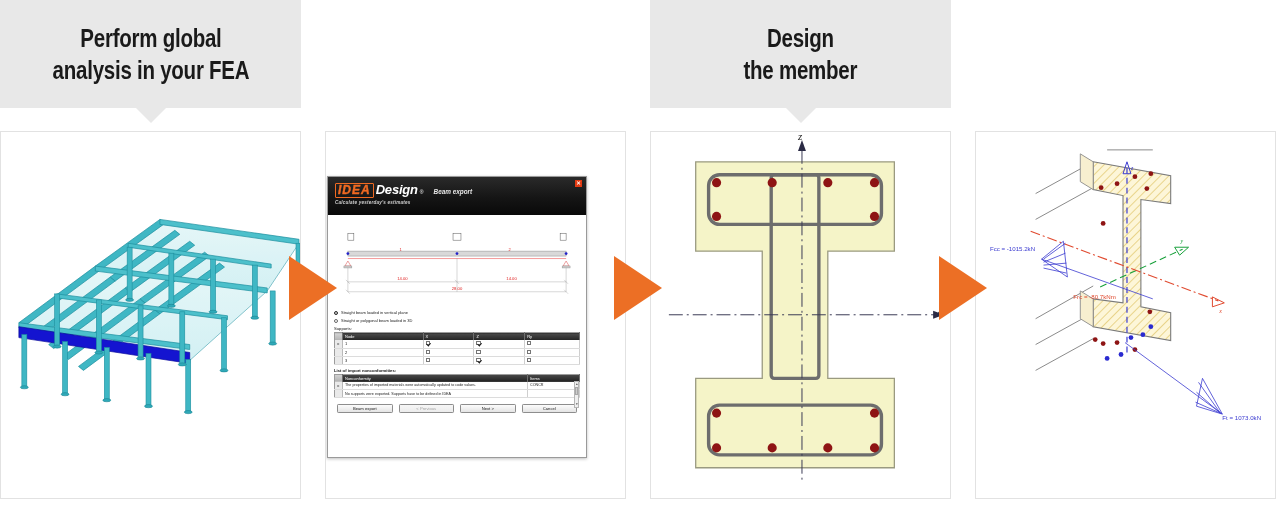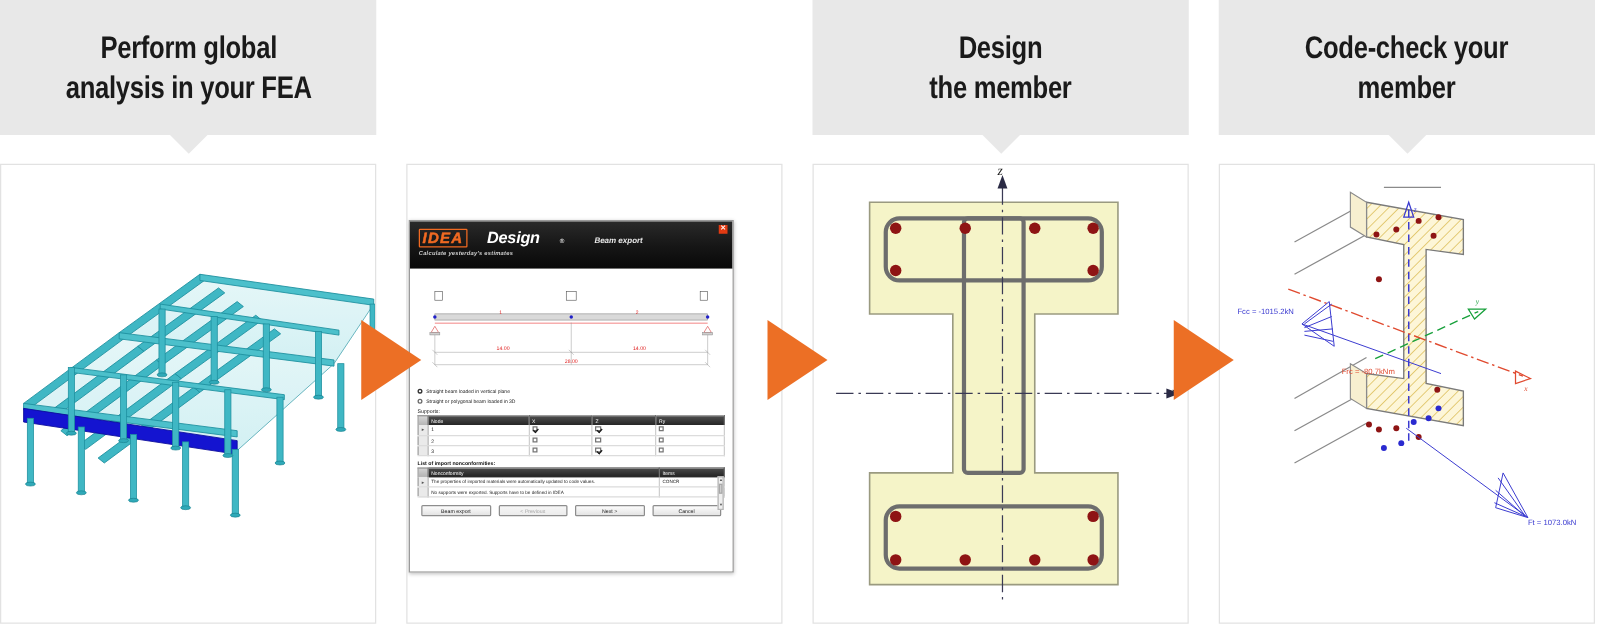--- a/index.html
+++ b/index.html
@@ -91,21 +91,21 @@
     font-size: 3.4px;
     color: #222;
     overflow: hidden;
   }
   .dlg-title {
     position: relative;
     height: 38px;
     background: linear-gradient(180deg,#2a2a2a 0%,#151515 55%,#090909 100%);
     padding: 5px 7px 0 7px;
   }
-  .logo-row { display: flex; align-items: baseline; gap: 16px; }
+  .logo-row { display: flex; align-items: baseline; gap: 2px; }
   .logo-idea {
     font-family: "Liberation Sans Narrow", "Liberation Sans", sans-serif;
     font-size: 12px; font-weight: bold; font-style: italic;
     color: #f06a22;
     letter-spacing: 1px;
     -webkit-text-stroke: 0.4px #f06a22;
     background: transparent;
     border: 1.1px solid #f06a22;
     border-radius: 1px;
     padding: 0 2px;
@@ -508,25 +508,20 @@
         </svg>
       </div>
     </div>
   </div>
 
   <div class="step-gap">
     <div class="arrow"></div>
   </div>
 
   <div class="step">
-    <div class="step-header">
-      <div class="title">Code-check your
-member</div>
-      <div class="notch"></div>
-    </div>
     <div class="card">
       <div class="card-inner">
         <svg class="ccheck" viewBox="0 0 301 368">
           <defs>
             <pattern id="hatch" width="6" height="6" patternTransform="rotate(45)" patternUnits="userSpaceOnUse">
               <rect width="6" height="6" fill="#fdf6d8"></rect>
               <line x1="0" y1="0" x2="0" y2="6" stroke="#d9b84a" stroke-width="1.1"></line>
             </pattern>
           </defs>
 

